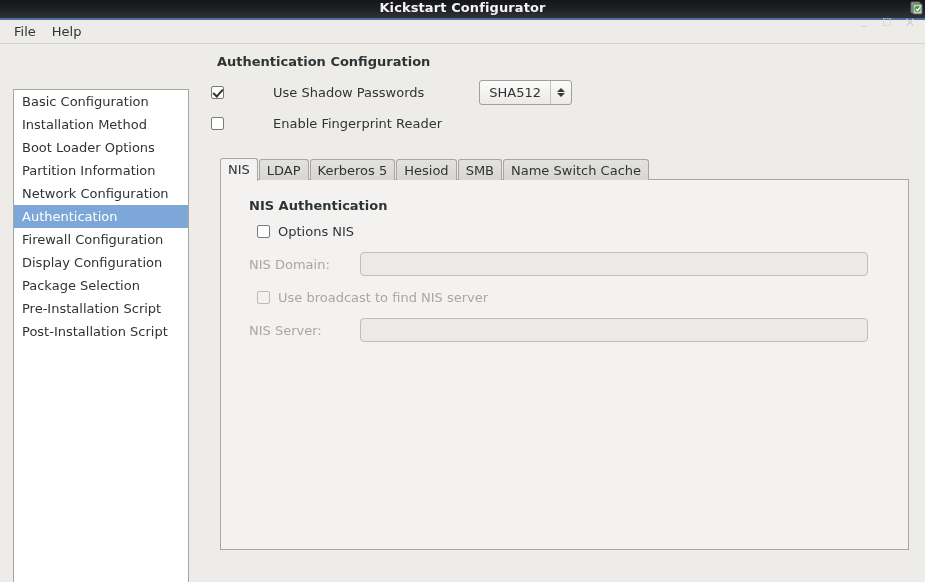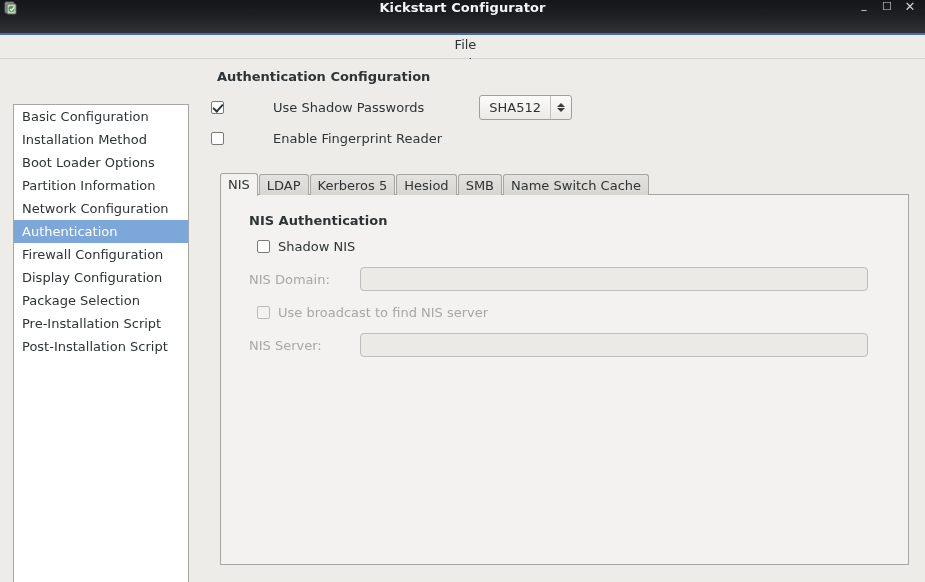--- a/index.html
+++ b/index.html
@@ -13,26 +13,27 @@
     background: #edece9;
     font-family: "DejaVu Sans", "Liberation Sans", sans-serif;
     font-size: 13px;
     color: #2e3436;
     -webkit-font-smoothing: antialiased;
   }
 
   
   .titlebar {
     position: relative;
-    height: 35px;
+    height: 20px;
     background: linear-gradient(to bottom, #15161a 0%, #1d1f23 45%, #2b2d31 85%, #303236 100%);
     border-bottom: 2px solid #4a6fa5;
     display: flex;
-    align-items: flex-start;
-    box-sizing: border-box;
+    align-items: flex-end;
+    box-sizing: border-box;
+    flex-direction: column;
   }
   .title-icon {
     width: 16px;
     height: 16px;
     margin-left: 3px;
     flex: 0 0 auto;
     position: relative;
   }
   .title-text {
     position: absolute;
@@ -66,21 +67,20 @@
 
   
   .menubar {
     height: 24px;
     background: #edece9;
     border-bottom: 1px solid #d6d4d0;
     display: flex;
     align-items: center;
     padding-left: 6px;
     box-sizing: border-box;
-    flex-direction: column;
   }
   .menu-item {
     font-size: 13px;
     color: #2e3436;
     padding: 2px 8px;
   }
 
   
   .workspace {
     position: relative;
@@ -348,21 +348,21 @@
       <div class="tab">Hesiod</div>
       <div class="tab">SMB</div>
       <div class="tab">Name Switch Cache</div>
     </div>
 
     <div class="tab-content">
       <div class="section-title">NIS Authentication</div>
 
       <div class="sub-check-row">
         <span class="checkbox"></span>
-        <span class="check-label">Shadow NIS</span>
+        <span class="check-label">Options NIS</span>
       </div>
 
       <div class="field-row">
         <span class="field-label">NIS Domain:</span>
         <span class="text-input"></span>
       </div>
 
       <div class="sub-check-row">
         <span class="checkbox disabled"></span>
         <span class="check-label disabled">Use broadcast to find NIS server</span>

